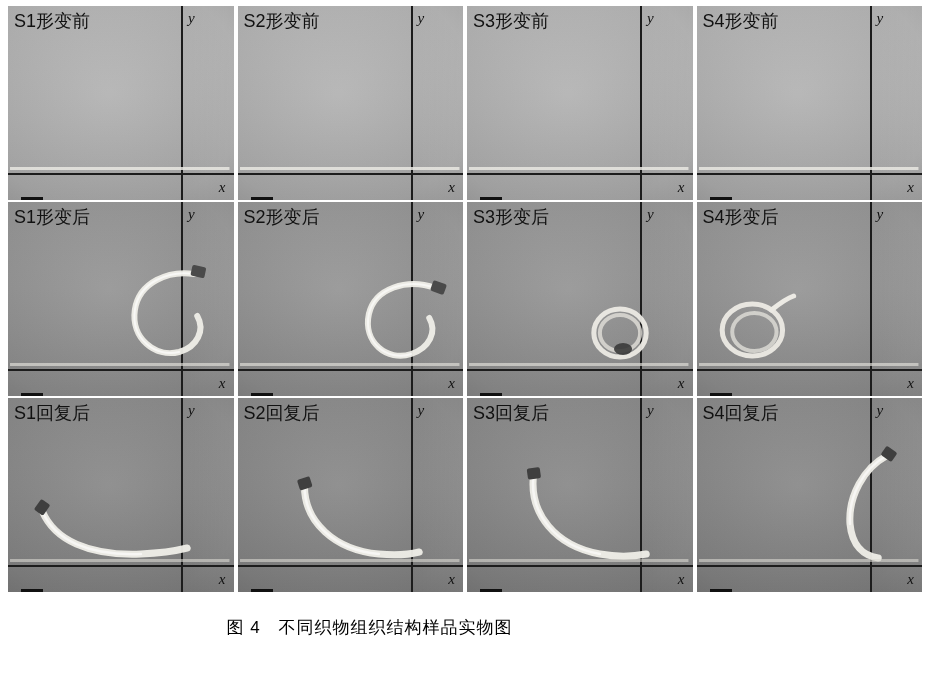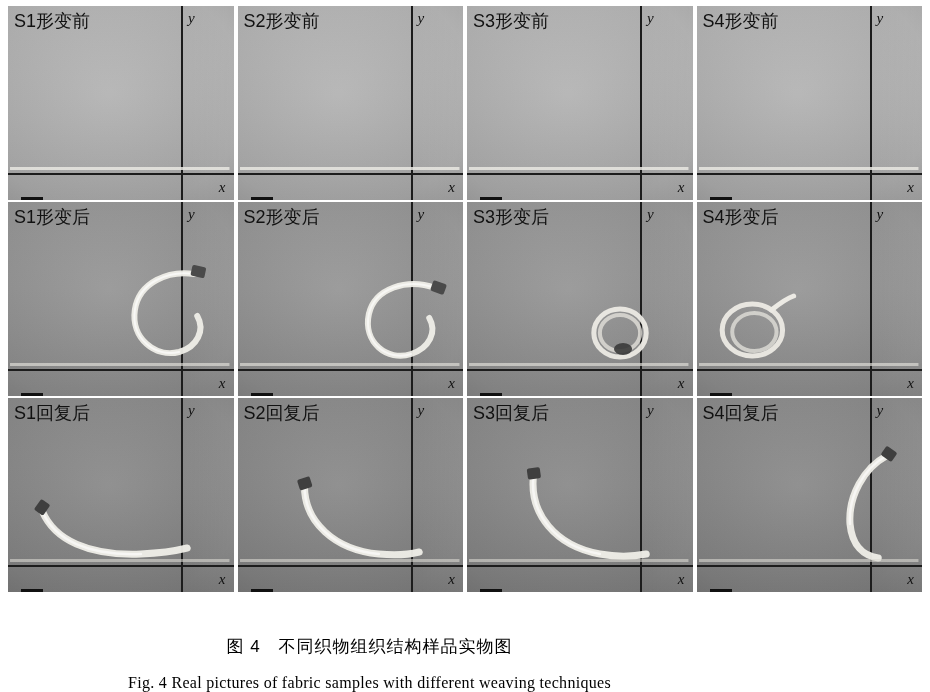--- a/index.html
+++ b/index.html
@@ -123,21 +123,20 @@
   .specimen {
     position: absolute;
     pointer-events: none;
   }
   .caption {
     position: absolute;
     left: 0;
     width: 739px;
     text-align: center;
     color: #000;
-    margin-top: 19px;
   }
   #cap-cn {
     top: 616px;
     font-size: 17px;
     font-family: "Liberation Sans", sans-serif;
     letter-spacing: 1px;
   }
   #cap-en {
     top: 655px;
     font-size: 16px;
@@ -376,15 +375,14 @@
         <path d="M188 58 C 166 70, 150 98, 152 126 C 154 148, 166 158, 180 160" fill="none" stroke="#efeee8" stroke-width="7" stroke-linecap="round" opacity="0.95"></path>
         <path d="M188 58 C 166 70, 150 98, 152 126" fill="none" stroke="#ffffff" stroke-width="2.5" stroke-linecap="round" opacity="0.6"></path>
         <rect x="184" y="50" width="13" height="11" rx="2" fill="#3f3f3f" transform="rotate(35 190 56)"></rect>
         <rect x="2" y="161" width="218" height="3" fill="#d8d7d1" opacity="0.6"></rect>
       </svg>
     </div>
 
   </div>
 
   <div class="caption" id="cap-cn">图 4　不同织物组织结构样品实物图</div>
-  <div class="caption" id="cap-en">Fig. 4   Real pictures of fabric samples with different weaving techniques</div>
 
 </div>
 
 </body></html>

